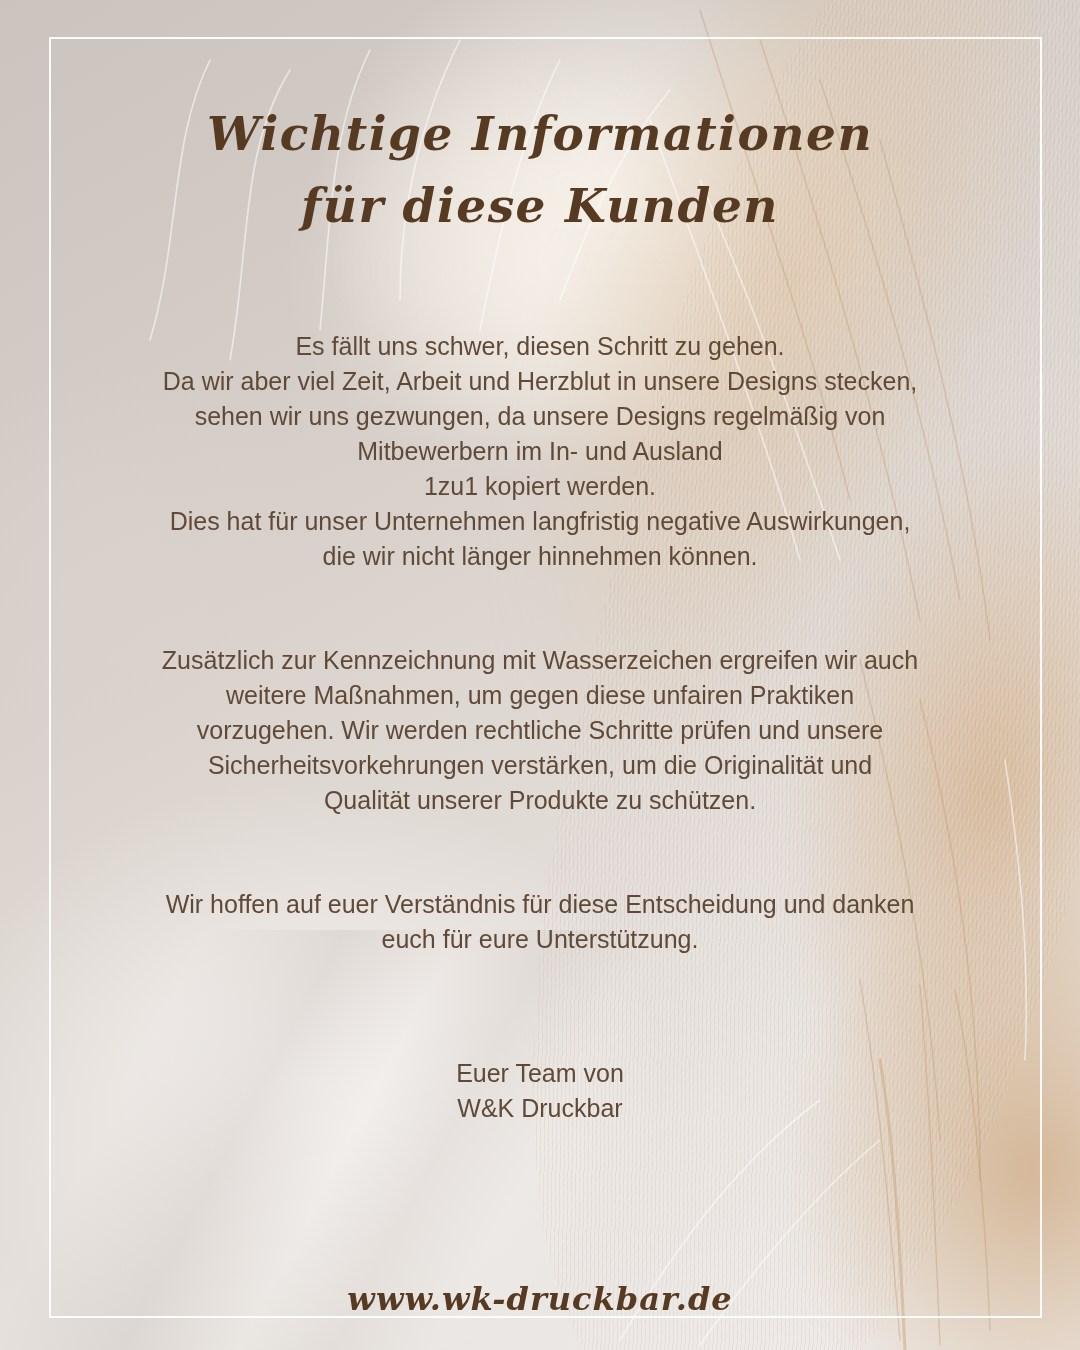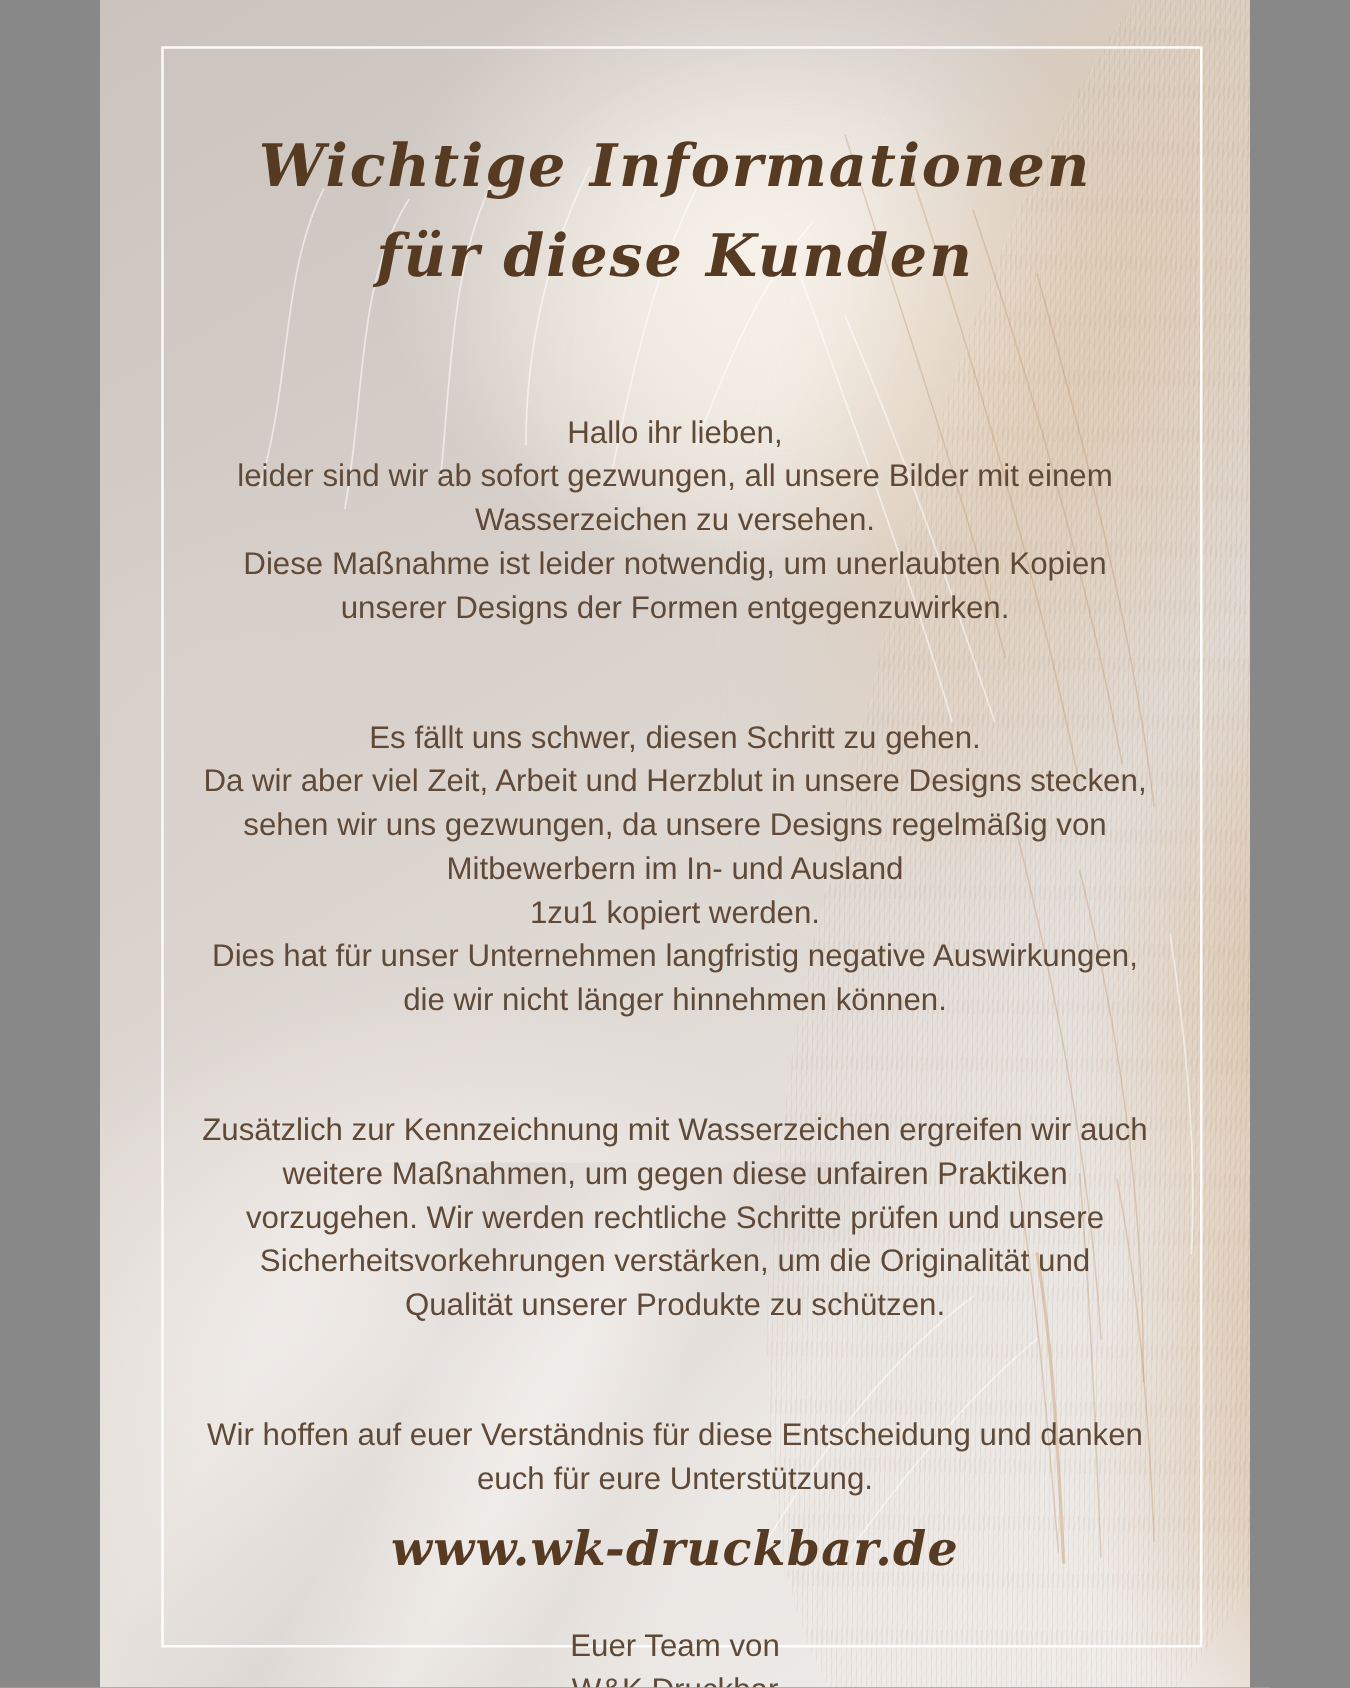--- a/index.html
+++ b/index.html
@@ -5,21 +5,21 @@
   :root {
     --title-text: #573a22;
     --body-text: #604a37;
     --frame: #ffffff;
     --background-base: #d5cec8;
   }
   * { box-sizing: border-box; }
   html, body { margin: 0; padding: 0; background: #888; }
   .canvas {
     position: relative;
-    width: 920px;
+    width: 1080px;
     height: 1350px;
     margin: 0 auto;
     overflow: hidden;
     background: var(--background-base);
     font-family: "Liberation Sans", sans-serif;
   }
   
   .bg-base {
     position: absolute; inset: 0;
     background: linear-gradient(150deg,
@@ -98,26 +98,26 @@
     position: absolute; top: 294px; left: 60px; right: 60px;
     text-align: center;
     font-size: 25px;
     line-height: 35px;
     color: var(--body-text);
     white-space: pre-line;
   }
   .body-copy p { margin: 0 0 34px 0; }
   .body-copy p.signature { margin: 30px 0 0 0; }
   .website {
-    position: absolute; top: 1206px; left: 0; right: 0;
+    position: absolute; top: 1266px; left: 0; right: 0;
     text-align: center;
     font-family: "DejaVu Serif", serif;
     font-style: italic;
     font-weight: 700;
-    font-size: 38px;
+    font-size: 32px;
     line-height: 66px;
     letter-spacing: 1px;
     color: var(--title-text);
   }
 </style>
 </head>
 <body>
 
 <div class="canvas">
 
@@ -161,25 +161,20 @@
   </svg>
 
   <div class="frame"></div>
 
   <h1 class="title">
     <span class="title-line">Wichtige Informationen</span>
     <span class="title-line">für diese Kunden</span>
   </h1>
 
   <div class="body-copy">
-    <p>Hallo ihr lieben,
-leider sind wir ab sofort gezwungen, all unsere Bilder mit einem
-Wasserzeichen zu versehen.
-Diese Maßnahme ist leider notwendig, um unerlaubten Kopien
-unserer Designs der Formen entgegenzuwirken.</p>
     <p>Es fällt uns schwer, diesen Schritt zu gehen.
 Da wir aber viel Zeit, Arbeit und Herzblut in unsere Designs stecken,
 sehen wir uns gezwungen, da unsere Designs regelmäßig von
 Mitbewerbern im In- und Ausland
 1zu1 kopiert werden.
 Dies hat für unser Unternehmen langfristig negative Auswirkungen,
 die wir nicht länger hinnehmen können.</p>
     <p>Zusätzlich zur Kennzeichnung mit Wasserzeichen ergreifen wir auch
 weitere Maßnahmen, um gegen diese unfairen Praktiken
 vorzugehen. Wir werden rechtliche Schritte prüfen und unsere

